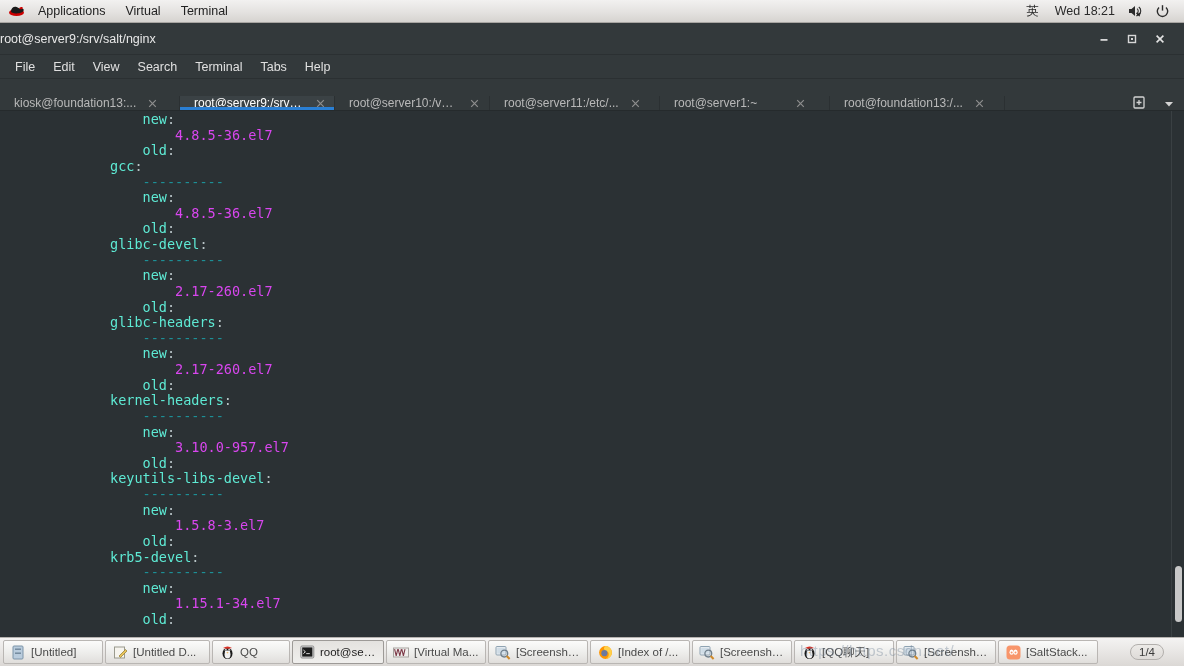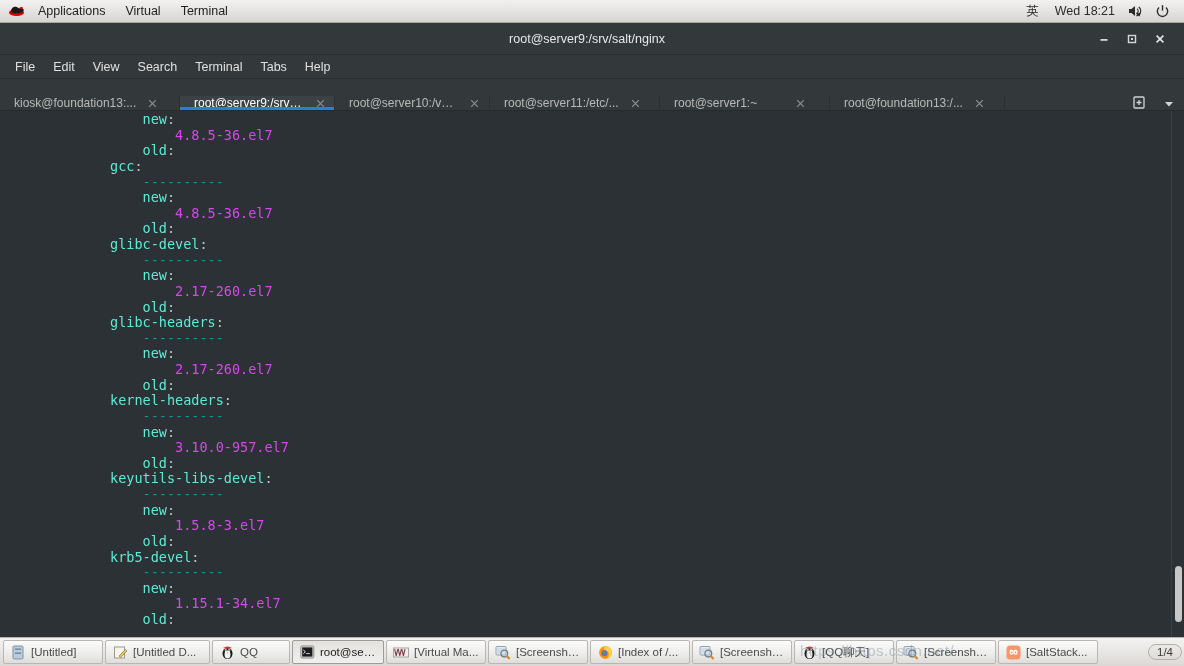--- a/index.html
+++ b/index.html
@@ -38,21 +38,21 @@
     background: #2e3436;
   }
   #titlebar {
     height: 32px; width: 100%;
     background: #33393b;
     border-bottom: 1px solid #2b3032;
     display: flex; align-items: center;
     position: relative;
   }
   #window-title {
-    position: absolute; left: 0; right: 10px; text-align: center;
+    position: absolute; left: 0; right: 10px; text-align: left;
     font-size: 12.5px; color: #e8e8e8;
     line-height: 32px;
   }
   .wbtns { margin-left: auto; display: flex; align-items: center; padding-right: 10px; z-index: 2; }
   .wbtn {
     width: 28px; height: 28px;
     display: flex; align-items: center; justify-content: center;
     color: #d7d7d7; font-size: 13px;
   }
   .wbtn svg { display: block; }
@@ -160,21 +160,21 @@
     overflow: hidden;
   }
   .task-btn.active {
     background: linear-gradient(to bottom, #e4e2df 0%, #f0efed 100%);
     border-color: #9d9a97;
     color: #1d1d1d;
   }
   .task-label { white-space: nowrap; overflow: hidden; text-overflow: ellipsis; margin-left: 5px; }
   .task-ico { width: 16px; height: 16px; flex: 0 0 16px; display:flex; align-items:center; justify-content:center; }
   .pager {
-    margin-left: auto; margin-right: 0;
+    margin-left: auto; margin-right: 18px;
     height: 16px; min-width: 34px;
     display: flex; align-items: center; justify-content: center;
     background: linear-gradient(to bottom, #eceae7, #dedbd8);
     border: 1px solid #b2afac; border-radius: 8px;
     font-size: 11.5px; color: #3a3a3a;
   }
   #watermark {
     position: absolute; left: 800px; top: 638px;
     width: 330px; height: 26px;
     font-family: "Liberation Sans", sans-serif;

